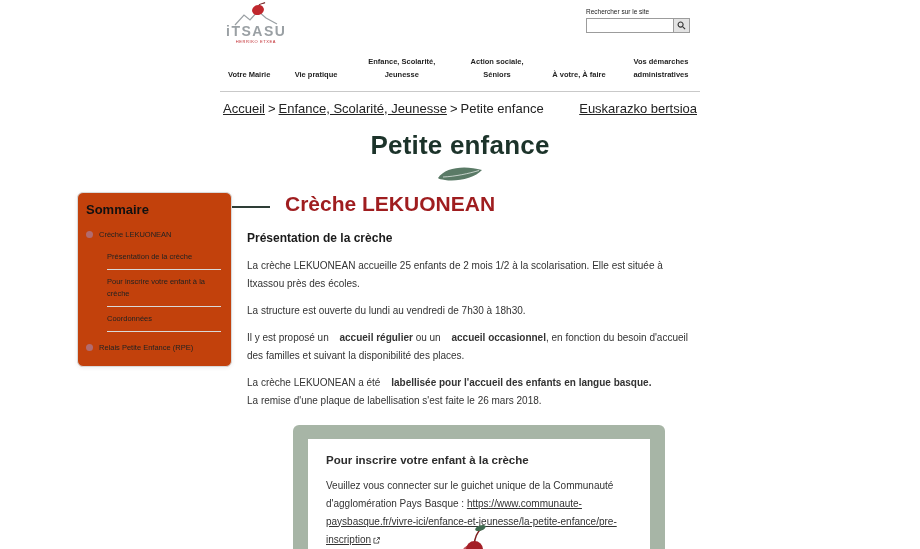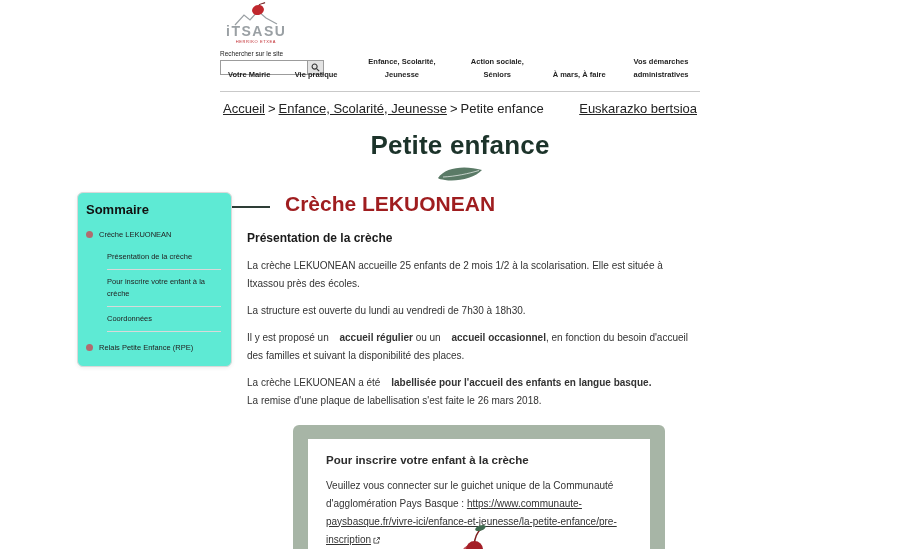--- a/index.html
+++ b/index.html
@@ -2,21 +2,21 @@
 <html><head>
 <meta charset="utf-8">
 <style>
   * { margin:0; padding:0; box-sizing:border-box; }
   html,body { background:#fff; }
   body { font-family:"Liberation Sans", sans-serif; width:920px; height:549px; overflow:hidden; }
   .page { width:920px; height:549px; position:relative; background:#fff; overflow:hidden; }
   .container { width:480px; margin:0 auto; position:relative; }
 
   
-  .header { display:flex; justify-content:space-between; align-items:flex-start; padding-top:2px; height:50px;flex-direction:column; }
+  .header { display:flex; justify-content:space-between; align-items:flex-start; padding-top:2px; height:50px; }
   .logo { margin-left:6px; width:60px; text-align:center; cursor:pointer; }
   .logo svg { display:block; margin:0 auto; }
   .logo-text { font-size:14px; font-weight:bold; color:#9aa0a4; letter-spacing:1.5px; line-height:1; margin-top:-3px; }
   .logo-sub { font-size:4px; color:#c0272d; letter-spacing:.6px; margin-top:1px; }
   .search { width:104px; margin-right:10px; margin-top:6px; }
   .search-label { display:block; font-size:6.5px; color:#222; margin-bottom:3px; }
   .search-row { display:flex; }
   .search-input { flex:1; height:15px; border:1px solid #9c9c9c; background:#fff; font-size:7px; padding:0 3px; min-width:0; }
   .search-btn { width:16px; height:15px; border:1px solid #9c9c9c; border-left:none; background:#e3e3e3; display:flex; align-items:center; justify-content:center; padding:0; cursor:pointer; }
 
@@ -30,21 +30,21 @@
   .breadcrumb { display:flex; justify-content:space-between; font-size:13px; color:#222; margin-top:9px; padding:0 3px; }
   .crumbs a, .lang-link { text-decoration:underline; color:#222; cursor:pointer; }
   .crumb-sep { margin:0 3px; }
 
   
   .page-title { text-align:center; font-size:26px; font-weight:bold; color:#1c332a; margin-top:14px; letter-spacing:.2px; }
   .leaf-wrap { text-align:center; margin-top:3px; height:20px; }
 
   
   .content { position:relative; margin-top:8px; }
-  .sommaire { position:absolute; left:-143px; top:0; width:155px; background:#5eead4; border:1px solid #d9d9d9; border-radius:6px; box-shadow:0 1px 4px rgba(0,0,0,.07); padding:9px 10px 10px 8px; z-index:2; }
+  .sommaire { position:absolute; left:-143px; top:0; width:155px; background:#c2410c; border:1px solid #d9d9d9; border-radius:6px; box-shadow:0 1px 4px rgba(0,0,0,.07); padding:9px 10px 10px 8px; z-index:2; }
   .som-title { font-size:13px; font-weight:bold; color:#111; margin-bottom:9px; }
   .som-item { display:flex; align-items:center; gap:6px; font-size:7.5px; color:#222; padding:4px 0; cursor:pointer; }
   .bullet { width:7px; height:7px; border-radius:50%; background:#b16b6f; flex:none; }
   .som-sub { list-style:none; margin:2px 0 7px 21px; }
   .som-sub li { font-size:7.5px; color:#222; padding:6px 0; border-bottom:1px solid #d9d9d9; line-height:1.6; cursor:pointer; }
 
   .main { padding-left:27px; }
   .article-h2 { position:relative; font-size:21px; font-weight:bold; color:#9f1d1f; margin:2px 0 15px; padding-left:38px; }
   .h2-dash { position:absolute; left:-15px; top:14px; width:38px; height:2px; background:#2e3d36; }
   .article-h3 { font-size:12px; font-weight:bold; color:#1b1b1b; margin:0 0 12px; }
@@ -89,21 +89,21 @@
           </button>
         </div>
       </div>
     </div>
 
     <div class="nav">
       <div class="nav-item">Votre Mairie</div>
       <div class="nav-item">Vie pratique</div>
       <div class="nav-item w78">Enfance, Scolarité, Jeunesse</div>
       <div class="nav-item w62">Action sociale, Séniors</div>
-      <div class="nav-item">À mars, À faire</div>
+      <div class="nav-item">À votre, À faire</div>
       <div class="nav-item w62">Vos démarches administratives</div>
     </div>
 
     <div class="breadcrumb">
       <div class="crumbs">
         <a>Accueil</a><span class="crumb-sep">&gt;</span><a>Enfance, Scolarité, Jeunesse</a><span class="crumb-sep">&gt;</span><span>Petite enfance</span>
       </div>
       <a class="lang-link">Euskarazko bertsioa</a>
     </div>
 

